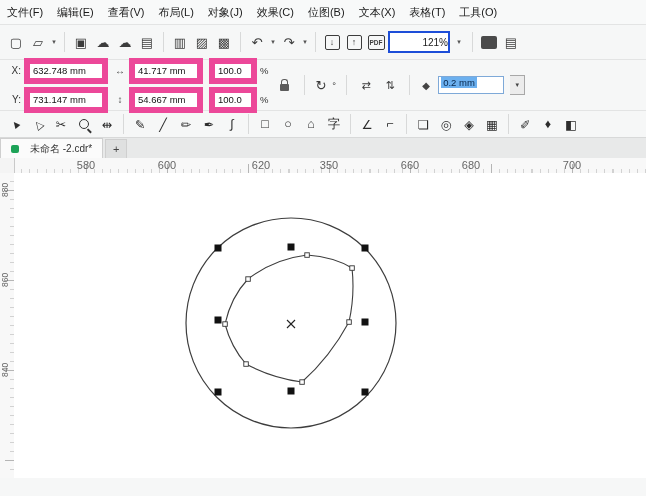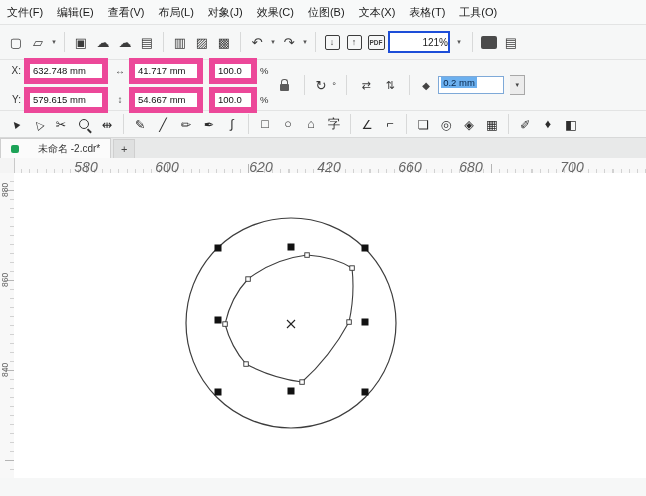--- a/index.html
+++ b/index.html
@@ -56,35 +56,35 @@
   
   .toolbox{height:26px;display:flex;align-items:center;padding:0 4px;gap:1px;border-top:1px solid #e3e4e4;background:#f6f7f7;}
   .tool{width:22px;height:22px;display:flex;align-items:center;justify-content:center;font-size:12.5px;color:#2d2d2d;flex:none;}
   .rot-nw{display:inline-block;transform:rotate(-40deg);font-size:11px;}
   .mag{position:relative;width:8px;height:8px;border:1.5px solid #333;border-radius:50%;}
   .mag::after{content:"";position:absolute;right:-4px;bottom:-3px;width:5px;height:1.5px;background:#333;transform:rotate(45deg);}
 
   
   .tabbar{height:20px;background:#e8e9e9;display:flex;align-items:flex-end;border-top:1px solid #d8d9d9;padding-left:0;}
   .tab{height:19px;background:#fbfbfb;border:1px solid #cfcfcf;border-bottom:none;display:flex;
-       align-items:center;gap:19px;padding:0 10px;font-size:10px;color:#333;}
+       align-items:center;gap:11px;padding:0 10px;font-size:10px;color:#333;}
   .tabicon{width:8px;height:8px;background:#1ea358;border-radius:2px;}
   .plustab{width:20px;height:18px;display:flex;align-items:center;justify-content:center;font-size:11px;
            color:#444;background:#dfe0e0;border:1px solid #cfcfcf;border-bottom:none;margin-left:2px;}
 
   
   .docarea{position:relative;height:320px;background:#fff;}
   .ruler-h{position:absolute;top:0;left:0;right:0;height:15px;background:#f8f8f8;border-bottom:1px solid #c9c9c9;
     background-image:
       repeating-linear-gradient(90deg,#b5b5b5 0 1px,transparent 1px 81px),
       repeating-linear-gradient(90deg,#d2d2d2 0 1px,transparent 1px 8.1px);
     background-size:100% 9px,100% 4px;
     background-position:5px bottom,5px bottom;
     background-repeat:no-repeat;}
-  .hnum{position:absolute;top:1px;width:24px;text-align:center;font-size:14px;color:#666;font-style:italic;}
+  .hnum{position:absolute;top:1px;width:24px;text-align:center;font-size:11px;color:#666;}
   .ruler-corner{position:absolute;top:0;left:0;width:14px;height:15px;background:#f4f4f4;
                 border-bottom:1px solid #c9c9c9;border-right:1px solid #c9c9c9;}
   .ruler-v{position:absolute;top:15px;left:0;bottom:0;width:14px;background:#f8f8f8;border-right:1px solid #c9c9c9;
     background-image:
       repeating-linear-gradient(180deg,#b5b5b5 0 1px,transparent 1px 90px),
       repeating-linear-gradient(180deg,#d2d2d2 0 1px,transparent 1px 9px);
     background-size:9px 100%,4px 100%;
     background-position:right 17px,right 8px;
     background-repeat:no-repeat;}
   .vnum{position:absolute;left:0;width:12px;height:22px;writing-mode:vertical-rl;transform:rotate(180deg);
@@ -148,21 +148,21 @@
   </div>
 
   <div class="propbar">
     <div class="pcol">
       <div class="prow">
         <span class="plabel">X:</span>
         <span class="pfield w66">632.748 mm</span>
       </div>
       <div class="prow">
         <span class="plabel">Y:</span>
-        <span class="pfield w66">579.615 mm</span>
+        <span class="pfield w66">731.147 mm</span>
       </div>
     </div>
     <div class="pcol">
       <div class="prow">
         <span class="picon">↔</span>
         <span class="pfield w56">41.717 mm</span>
       </div>
       <div class="prow">
         <span class="picon">↕</span>
         <span class="pfield w56">54.667 mm</span>
@@ -238,21 +238,21 @@
       <span>未命名 -2.cdr*</span>
     </span>
     <span class="plustab">+</span>
   </div>
 
   <div class="docarea">
     <div class="ruler-h">
       <span class="hnum" style="left:74px">580</span>
       <span class="hnum" style="left:155px">600</span>
       <span class="hnum" style="left:249px">620</span>
-      <span class="hnum" style="left:317px">420</span>
+      <span class="hnum" style="left:317px">350</span>
       <span class="hnum" style="left:398px">660</span>
       <span class="hnum" style="left:459px">680</span>
       <span class="hnum" style="left:560px">700</span>
     </div>
     <div class="ruler-corner"></div>
     <div class="ruler-v">
       <span class="vnum" style="top:6px">880</span>
       <span class="vnum" style="top:96px">860</span>
       <span class="vnum" style="top:186px">840</span>
     </div>

